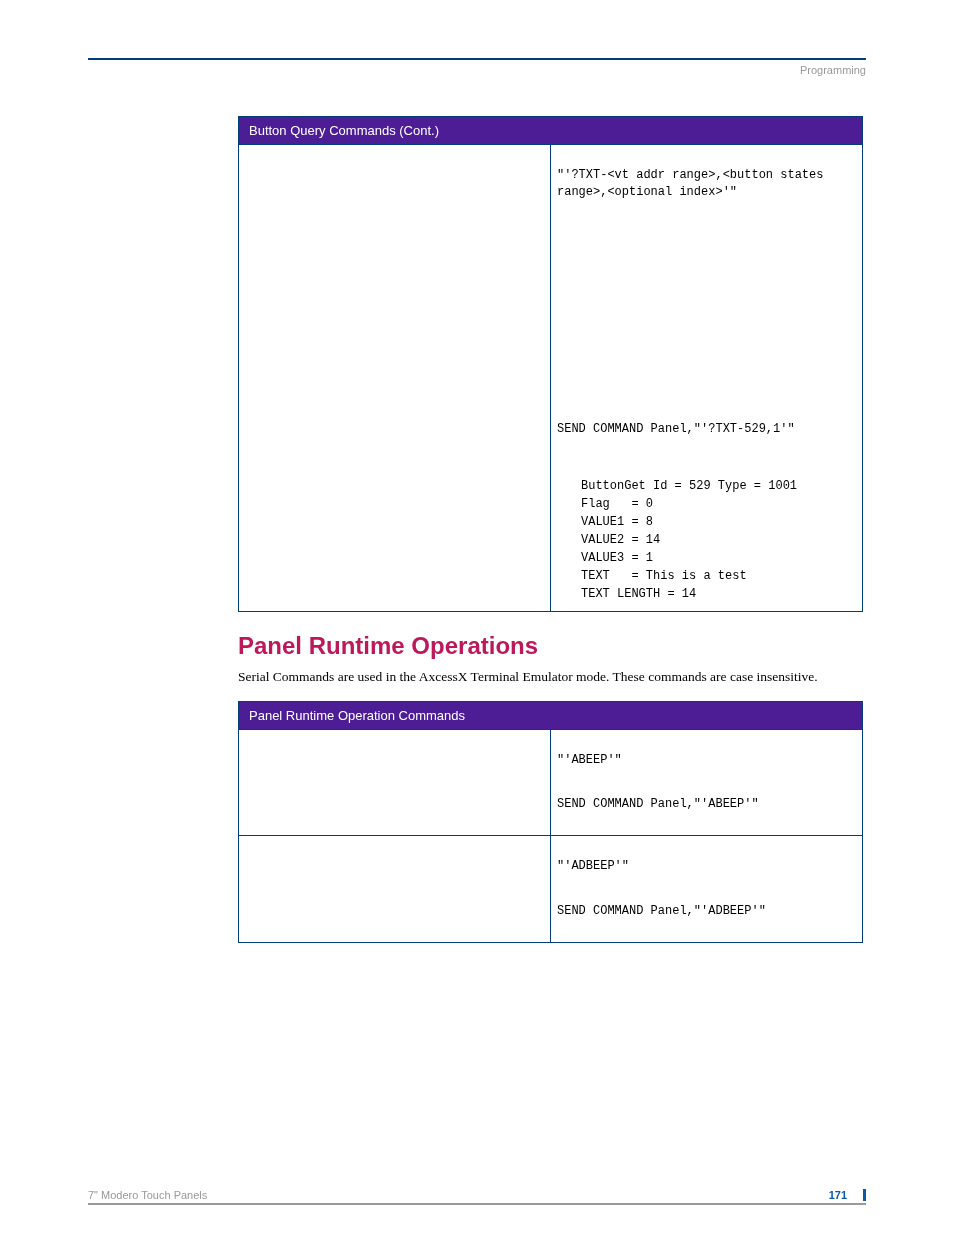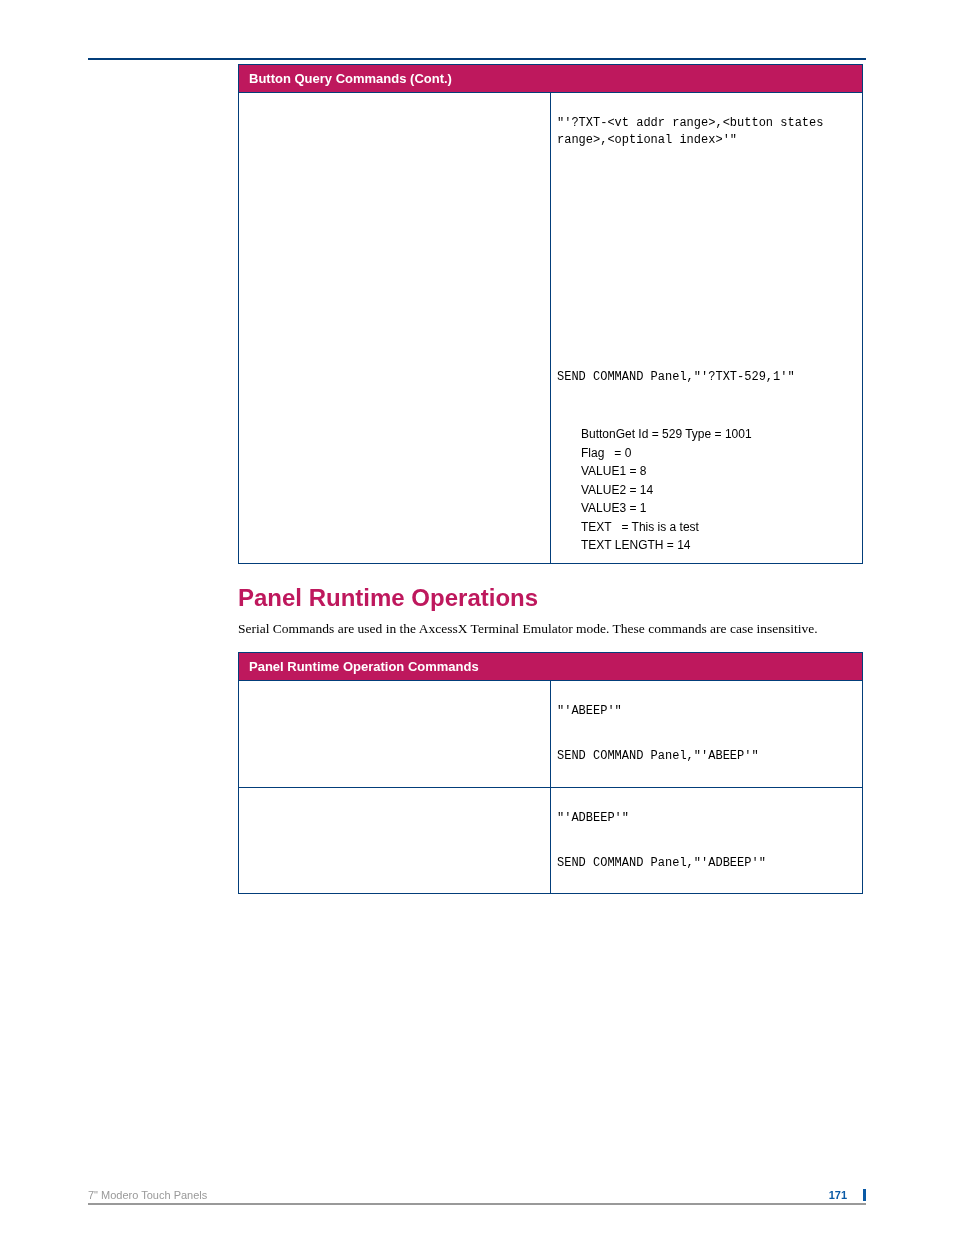--- a/index.html
+++ b/index.html
@@ -2,37 +2,38 @@
 <html><head>
 <meta charset="utf-8">
 <style>
 * { margin:0; padding:0; box-sizing:border-box; }
 body { background:#fff; font-family:Georgia,'Times New Roman',serif; width:954px; height:1235px; position:relative; color:#000; }
 .page { padding:58px 88px 0 88px; }
 .hr-top { border-top:2px solid #033e7a; margin-bottom:4px; }
 .header-label { text-align:right; color:#999; font-size:11px; font-family:Arial,sans-serif; margin-bottom:40px; }
 .content { margin-left:150px; width:625px; }
 .tbl { border:1px solid #033e7a; border-collapse:collapse; width:100%; table-layout:fixed; }
-.tbl-head { background:#be185d; color:#fff; font-family:Arial,sans-serif; font-weight:bold; font-size:13px; padding:6px 10px; text-align:left; }
+.tbl-head { background:#4c1d95; color:#fff; font-family:Arial,sans-serif; font-weight:normal; font-size:13px; padding:6px 10px; text-align:left; }
 .tbl-body td { padding:8px 10px 8px 6px; vertical-align:top; border:1px solid #033e7a; font-size:12.5px; line-height:1.4; }
 .tbl-body td.col1 { width:120px; }
 .mono { font-family:'Courier New',monospace; font-size:12px; }
 .indent { padding-left:24px; display:inline-block; }
 .section-title { color:#be185d; font-family:Arial,sans-serif; font-size:24px; font-weight:bold; margin:20px 0 8px; }
 .body-text { font-size:13.5px; margin-bottom:14px; line-height:1.35; }
 .footer { position:absolute; bottom:30px; left:88px; right:88px; display:flex; justify-content:space-between; align-items:center; font-family:Arial,sans-serif; font-size:11px; color:#999; border-bottom:2px solid #999; padding-bottom:2px; }
 .footer .pnum { color:#0a5aa6; font-weight:bold; border-right:3px solid #0a5aa6; padding-right:16px; }
 .gap { height:14px; }
-pre.mono { white-space:pre; font-family:Liberation Sans, sans-serif; font-size:12px; line-height:1.5; }
+pre.mono { white-space:pre; font-family:Liberation Mono, monospace; font-size:12px; line-height:1.5; }
 </style>
 </head>
 <body>
 
 <div class="page">
   <div class="hr-top"></div>
+  <div class="header-label">Programming</div>
 
   <div class="content">
 
     <table class="tbl">
       <tbody>
           <tr>
             <th class="tbl-head" colspan="2">Button Query Commands (Cont.)</th>
           </tr>
       <tr class="tbl-body">
         <td class="col1"></td>

